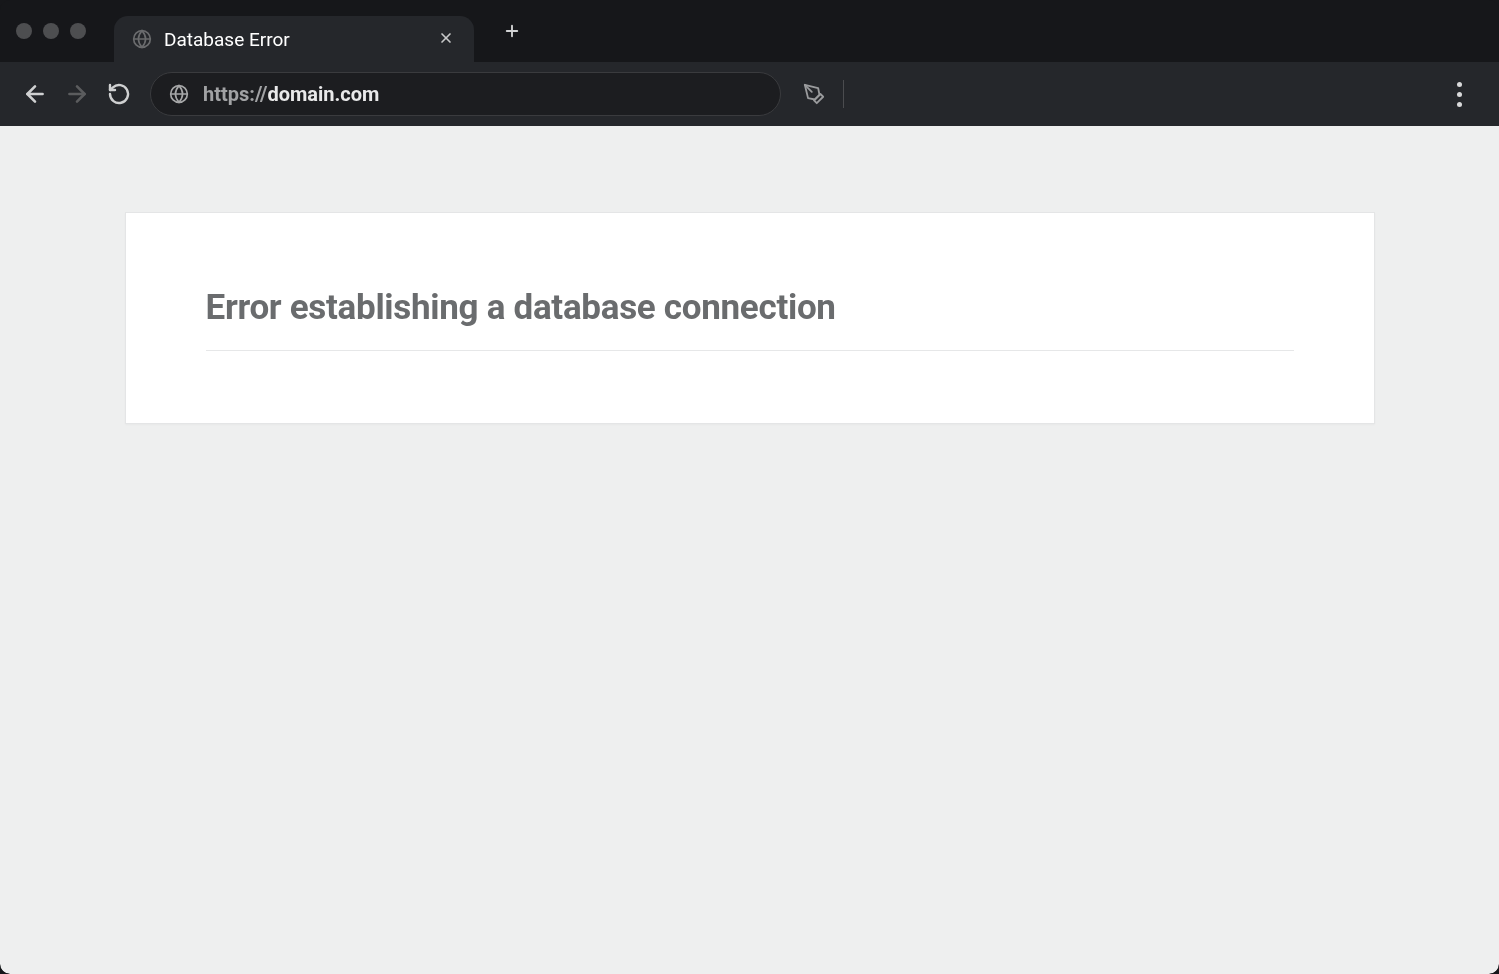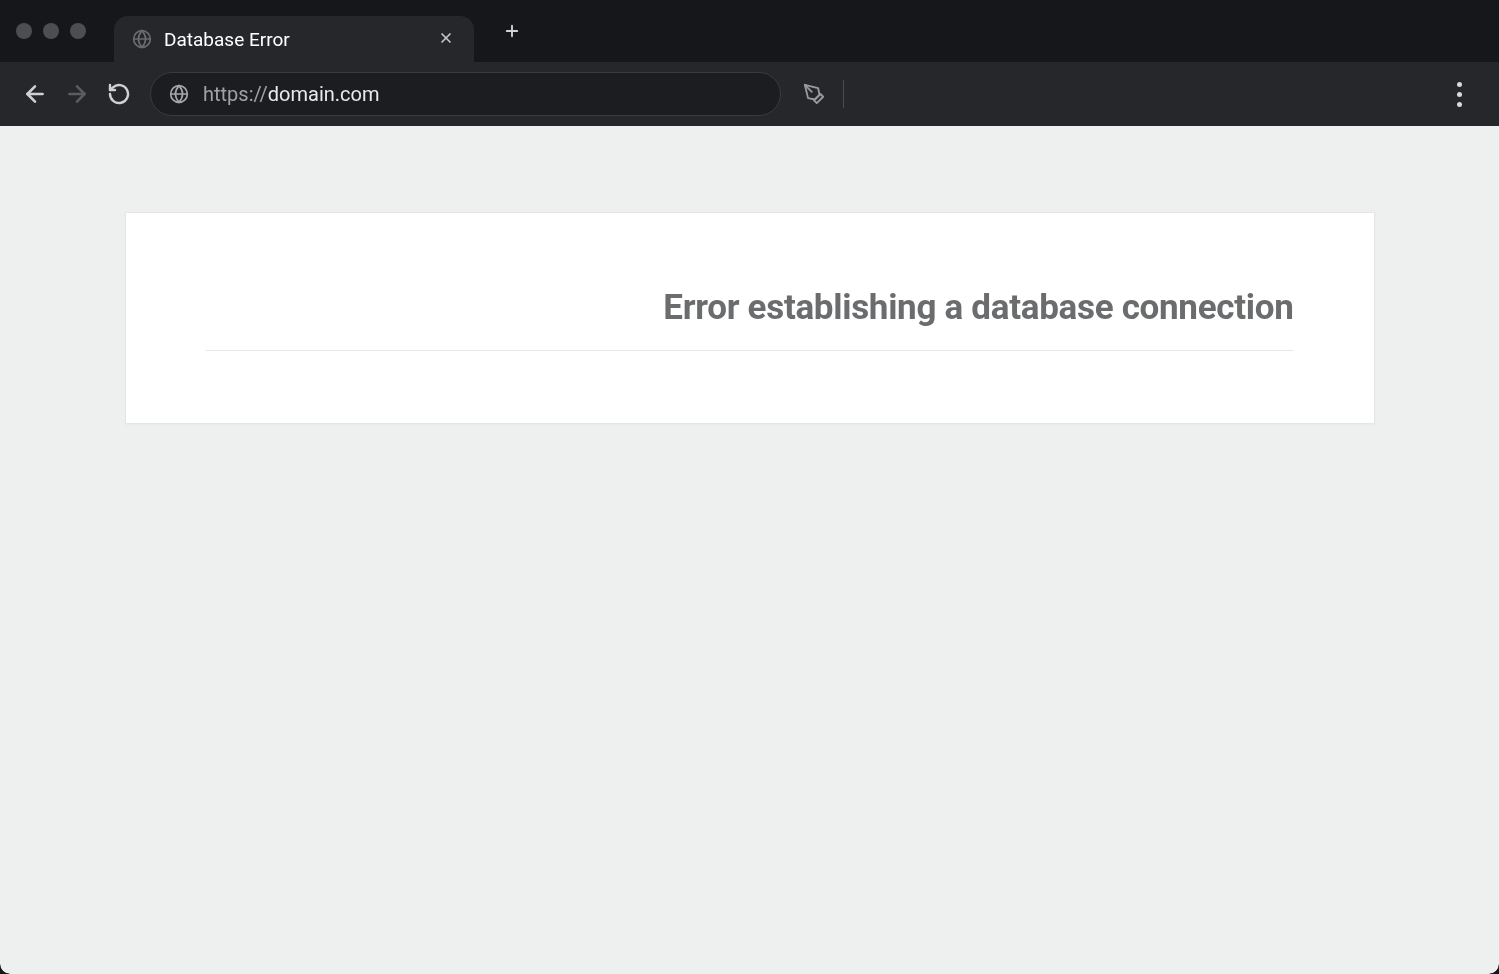--- a/index.html
+++ b/index.html
@@ -79,20 +79,21 @@
     }
 
     
     .toolbar {
       height: 64px;
       background: #25272b;
       display: flex;
       align-items: center;
       padding: 0 26px 0 16px;
       gap: 4px;
+      font-weight: bold;
     }
     .nav-btn {
       width: 38px;
       height: 38px;
       display: flex;
       align-items: center;
       justify-content: center;
       color: #cfd0d1;
     }
     .nav-btn.dim { color: #5b5c5e; }
@@ -167,21 +168,20 @@
       border-bottom-right-radius: 10px;
     }
 
     .error-card {
       width: 1250px;
       margin: 86px auto 0 auto;
       background: #ffffff;
       border: 1px solid #e4e5e6;
       box-shadow: 0 1px 2px rgba(0,0,0,0.03);
       padding: 74px 80px 72px 80px;
-      text-align: right;
     }
 
     .error-heading {
       font-size: 35px;
       font-weight: 700;
       color: #6a6c6e;
       letter-spacing: -0.3px;
       padding-bottom: 22px;
       border-bottom: 1px solid #e6e7e8;
     }

